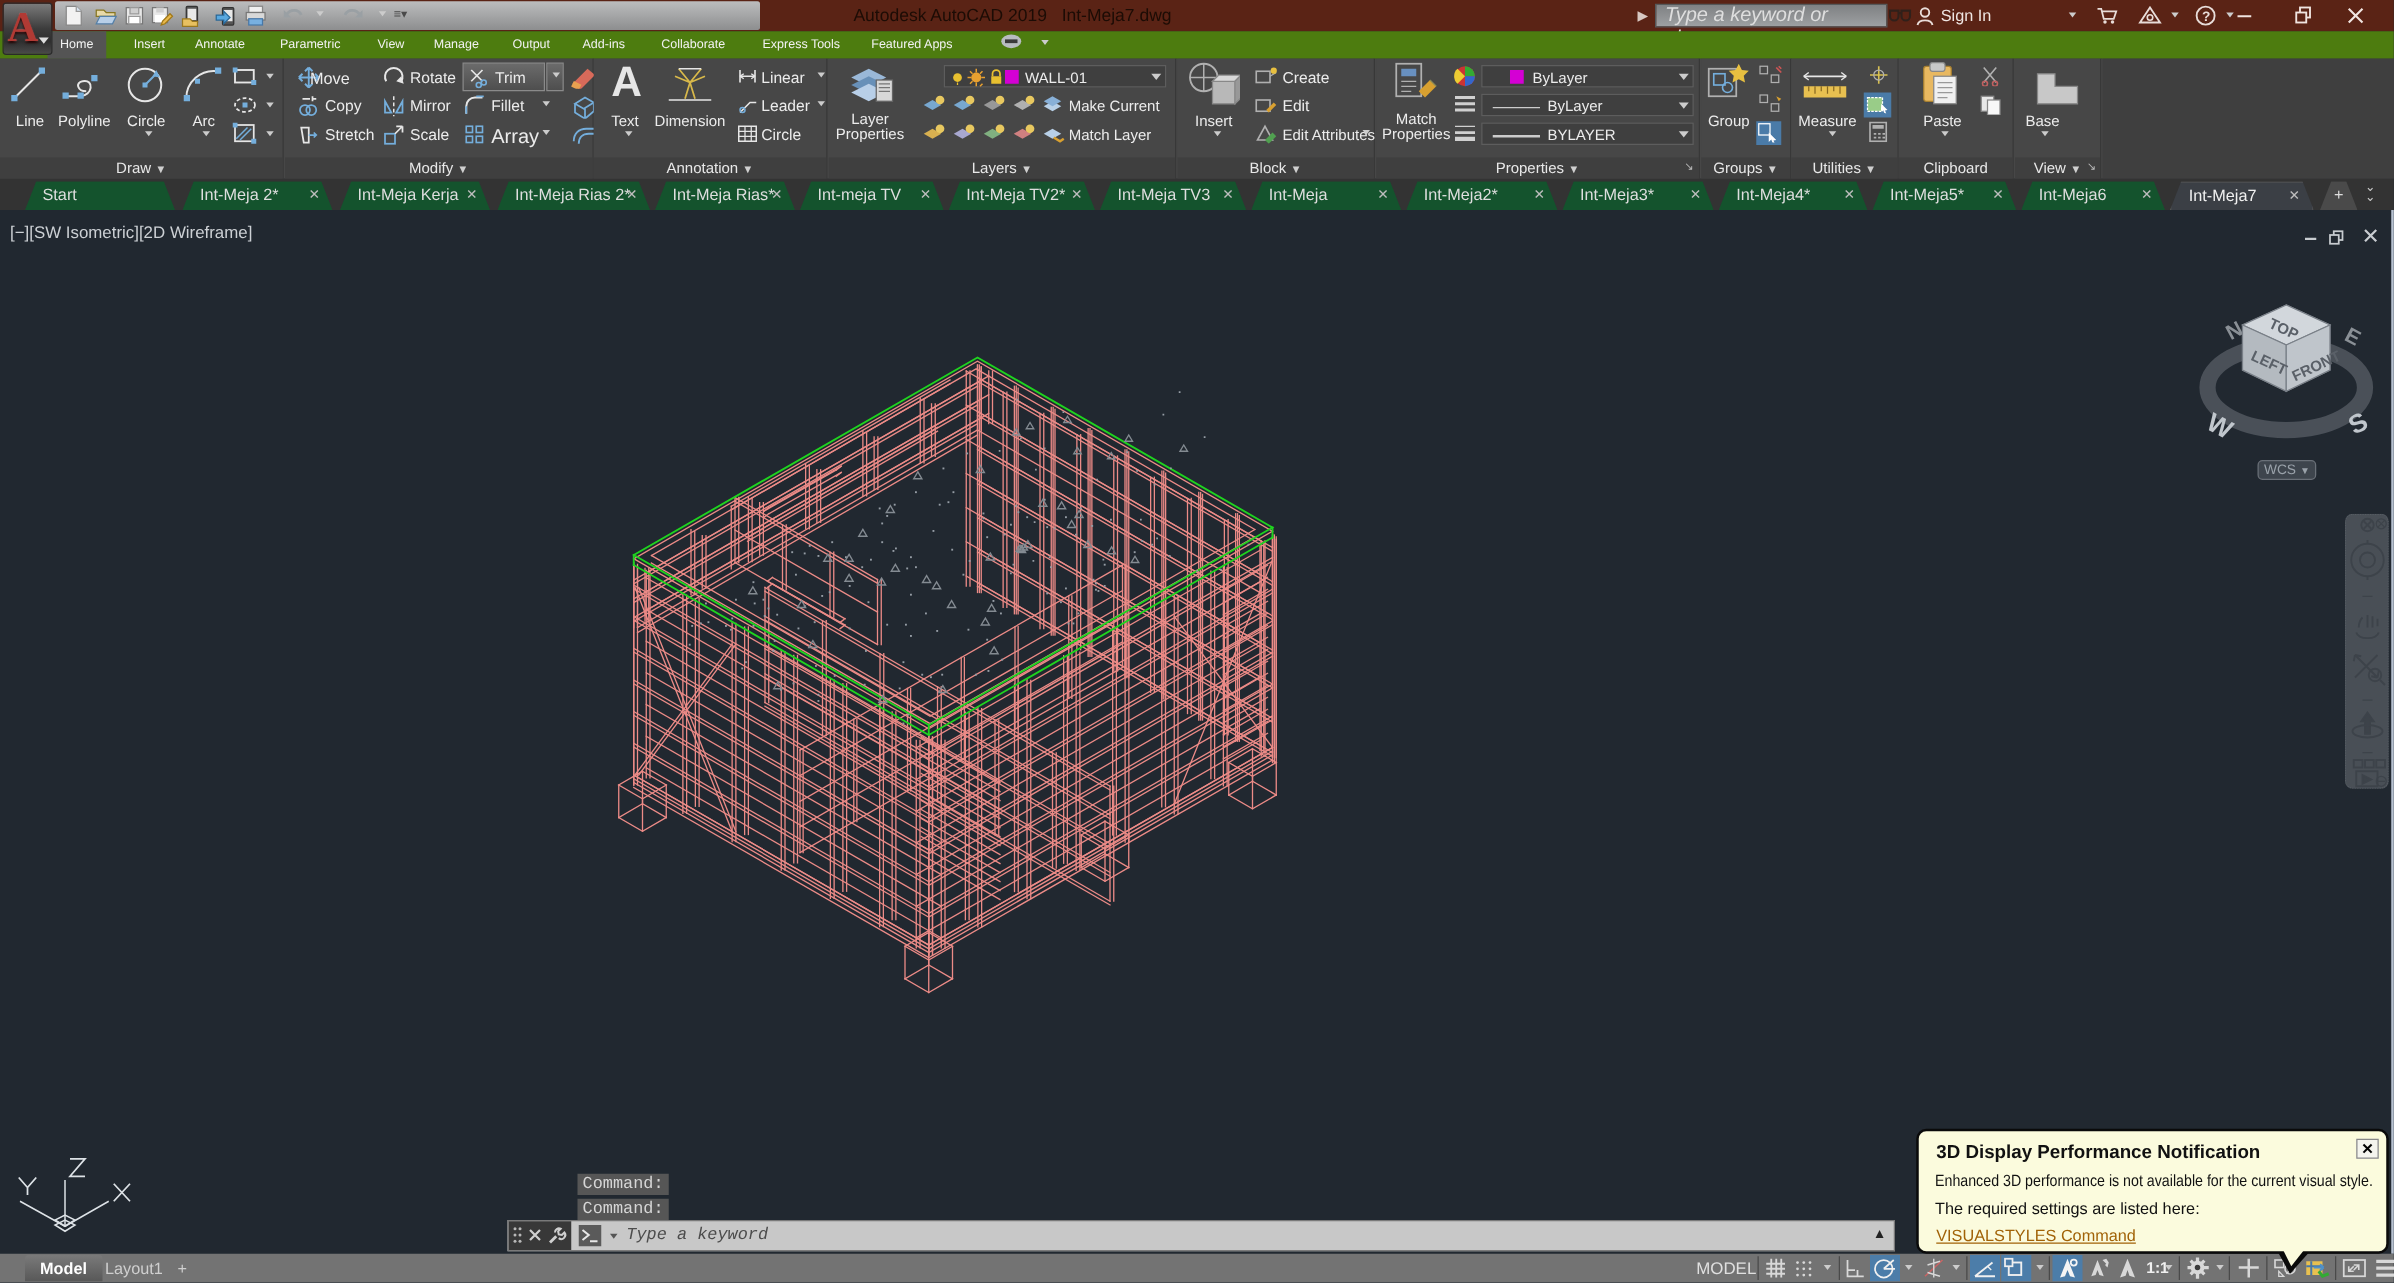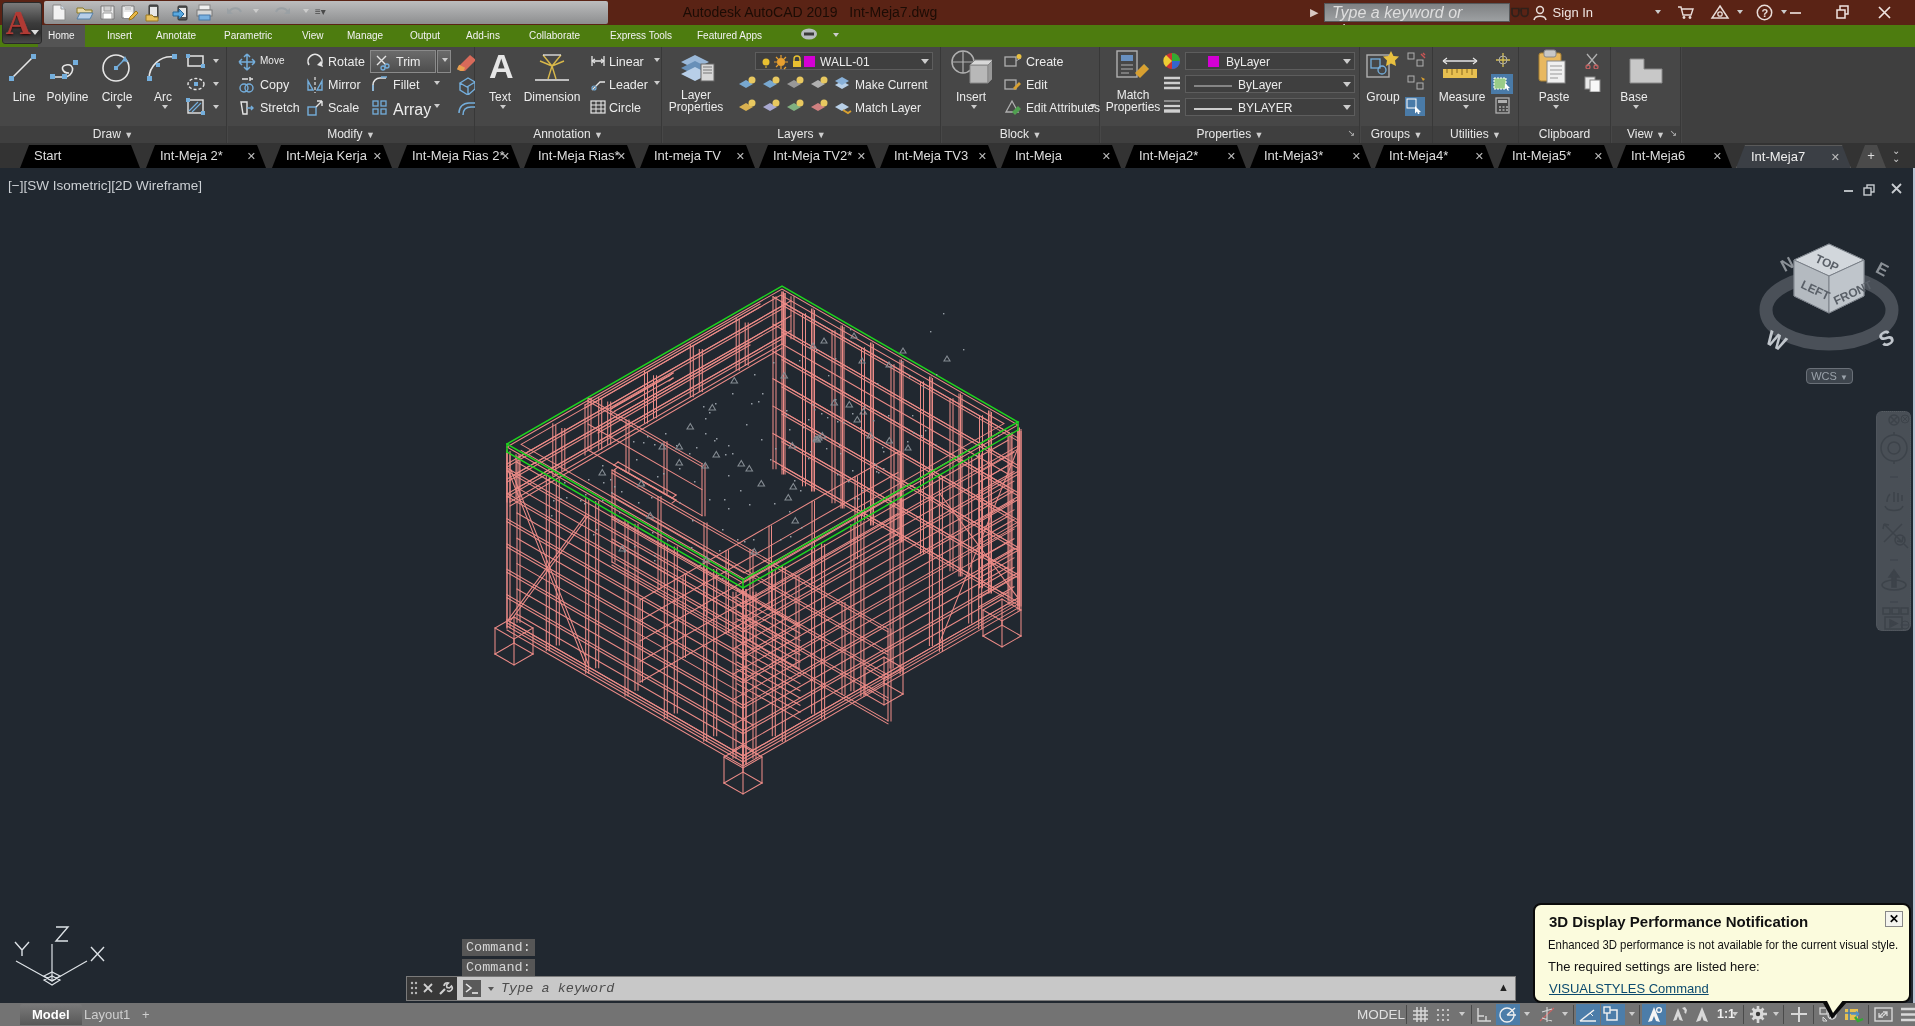--- a/index.html
+++ b/index.html
@@ -29,21 +29,21 @@
 .plabel .dd{font-size:9px;color:#cfcfcf}
 .it{position:absolute;color:#ececec;font-size:12.5px;white-space:nowrap}
 .bigl{position:absolute;color:#ececec;font-size:12px;text-align:center;line-height:12px}
 .ribbtn{position:absolute;border:1px solid #8a8a8a;background:linear-gradient(180deg,#6b6b6b,#4e4e4e)}
 .ddf{position:absolute;width:170px;height:18px;background:#3f3f3f;border:1px solid #5d5d5d;color:#ececec;font-size:12px;line-height:16px}
 .ddf .sw{position:absolute;left:22px;top:3px;width:11px;height:11px;background:#d400d4}
 .ddf .ar{position:absolute;right:3px;top:6px;width:0;height:0;border:4px solid transparent;border-top:5px solid #ccc}
 .caret{display:inline-block;width:0;height:0;border:3.5px solid transparent;border-top:4.5px solid #ccc;vertical-align:middle;margin-left:3px}
 
 #ftabs{left:0;top:143px;width:1915px;height:25px;background:#333333}
-.ftab{position:absolute;top:2px;height:23px;background:#000000;color:#dedede;font-size:13px;line-height:22px;
+.ftab{position:absolute;top:2px;height:23px;background:#14532d;color:#dedede;font-size:13px;line-height:22px;
  border-radius:7px 7px 0 0;clip-path:polygon(9px 0,calc(100% - 9px) 0,100% 100%,0 100%)}
 .ftab .x{color:#bdbdbd;font-size:11px}
 .ftab.on{background:#3b3f45;color:#f0f0f0;border:1px solid #5a5a5a;border-bottom:none}
 
 #canvas{left:0;top:168px;width:1915px;height:835px;background:#212830}
 #vplabel{left:8px;top:10px;color:#ccd0d4;font-size:13.5px}
 #redge{left:1913px;top:168px;width:2px;height:835px;background:#b9c3d2}
 
 .cmdline{position:absolute;color:#d6d6d6;font-family:"Liberation Mono",monospace;font-size:13.5px;background:#565656;padding:0 4px;line-height:17px}
 #cmdbar{left:406px;top:808px;width:1110px;height:25px;background:#c8c8c8;border:1px solid #7a7a7a}
@@ -53,21 +53,21 @@
 #sbar{left:0;top:1003px;width:1915px;height:23px;background:#737373;color:#d8d8d8}
 .mtab{position:absolute;top:1px;height:21px;padding:0 12px;font-size:13px;line-height:21px;color:#cfcfcf}
 .mtab.on{background:linear-gradient(180deg,#7a7a7a,#585858);color:#fff;font-weight:bold;border-radius:3px 3px 0 0}
 .sico{position:absolute;top:1px;height:21px;color:#d4d4d4;text-align:center;line-height:21px;font-size:13px}
 .sico.on{background:#4c7da9}
 .ssep{position:absolute;top:2px;width:1px;height:19px;background:#4a4a4a}
 
 #notif{left:1533px;top:903px;width:378px;height:100px;background:#fbfbdd;border:2px solid #0a0a0a;border-radius:8px;z-index:50;color:#111}
 #notif h1{font-size:15px;margin:8px 0 0 14px;font-weight:bold;font-family:"Liberation Sans",sans-serif}
 #notif p{font-size:13px;margin:7px 0 0 13px;line-height:16px}
-#notif a{color:#0c4a6e;font-size:13px;margin:6px 0 0 14px;display:inline-block;text-decoration:underline}
+#notif a{color:#a16207;font-size:13px;margin:6px 0 0 14px;display:inline-block;text-decoration:underline}
 #notifx{position:absolute;right:6px;top:6px;width:18px;height:16px;border:1px solid #888;background:#f4f4ee;color:#000;font-weight:bold;font-size:12px;text-align:center;line-height:15px}
 #ntail{position:absolute;left:1822px;top:1001px;width:0;height:0;border-left:10px solid transparent;border-right:16px solid transparent;border-top:18px solid #0a0a0a;z-index:49}
 #ntail2{position:absolute;left:1826px;top:999px;width:0;height:0;border-left:7px solid transparent;border-right:11px solid transparent;border-top:14px solid #fbfbdd;z-index:51}
 </style></head>
 <body>
 
 <div id="titlebar" class="abs"></div>
 <div id="abtn" class="abs">
     <span class="A">A</span>
     <span class="car"></span>
@@ -227,21 +227,21 @@
           <rect x="0" y="0" width="4" height="4" fill="#74aedc"></rect>
           <rect x="15" y="13" width="4" height="4" fill="#74aedc"></rect>
         </svg></div>
       <span class="caret abs" style="left:210px;top:58px"></span>
 <div class="plabel">Draw <span class="dd">▼</span></div>
     </div>
     <div class="panel" style="left:228px;width:247px">
 <div class="abs" style="left:10px;top:6px"><svg width="18" height="18">
           <path d="M9 1v16M1 9h16M9 1l-3 3M9 1l3 3M9 17l-3-3M9 17l3-3M1 9l3-3M1 9l3 3M17 9l-3-3M17 9l-3 3" stroke="#74aedc" stroke-width="1.5" fill="none"></path>
         </svg></div>
-      <div class="it" style="left:32px;top:8px;font-size:10px">Move</div>
+      <div class="it" style="left:20px;top:8px;font-size:13px">Move</div>
 <div class="abs" style="left:78px;top:6px"><svg width="18" height="18">
           <path d="M3 12 A 7 7 0 1 1 15 12" fill="none" stroke="#e6e6e6" stroke-width="1.6"></path>
           <path d="M15 8l2 6-6-2z" fill="#e6e6e6"></path>
         </svg></div>
       <div class="it" style="left:100px;top:8px;font-size:12.5px">Rotate</div>
 <div class="ribbtn" style="left:142px;top:3px;width:66px;height:23px"></div>
       <div class="ribbtn" style="left:209px;top:3px;width:14px;height:23px"></div>
 <div class="abs" style="left:146px;top:6px"><svg width="18" height="18">
           <path d="M3 3l9 9M12 3L3 12" stroke="#e6e6e6" stroke-width="1.4"></path>
           <circle cx="13" cy="13" r="2" fill="none" stroke="#74aedc" stroke-width="1.3"></circle>

